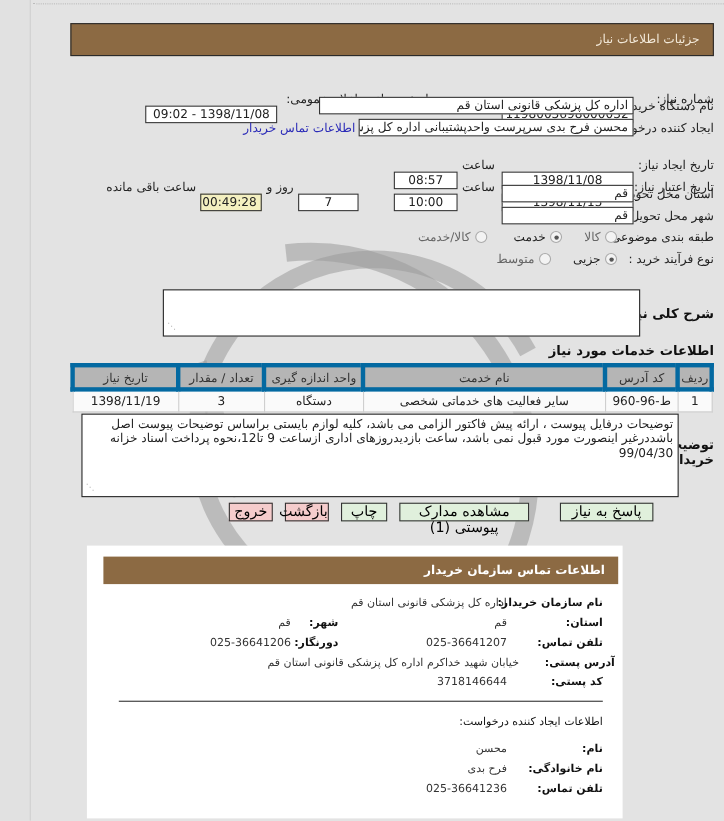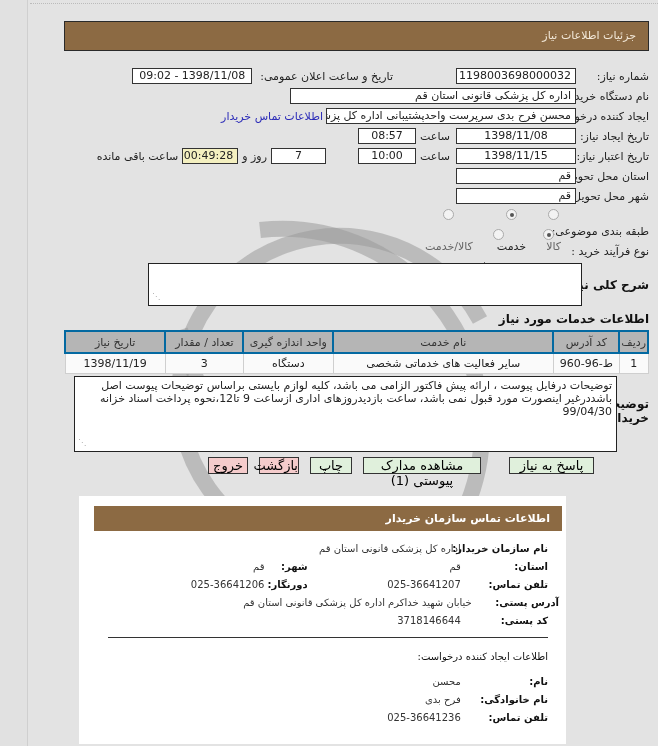--- a/index.html
+++ b/index.html
@@ -18,36 +18,36 @@
     position: absolute; right: 9px; top: 21px; width: 585px; height: 30px;
     background: #8c6a43; border: 1px solid #2a2a2a; color: #f2e8d8;
     font-size: 11px; line-height: 28px; padding-right: 12px;
   }
   .row { position: absolute; display: flex; align-items: center; }
   .lbl { font-size: 11px; color: #222; white-space: nowrap; }
   .box {
     background: #fff; border: 1px solid #333; height: 16px; line-height: 14px;
     font-size: 11px; padding: 0 4px; white-space: nowrap; overflow: hidden;
   }
-  .box.center { text-align: center; }
+  .box.center { text-align: center; margin-top: 28px; }
   .box.yellow { background: #f4f0c0; }
   .link { color: #2b2bb8; font-size: 11px; }
   .radio { display: inline-block; width: 11px; height: 11px; border-radius: 50%; border: 1px solid #aaa; background: #f3f3f3; vertical-align: middle; position: relative; }
   .radio.on::after { content: ""; position: absolute; left: 3px; top: 3px; width: 4px; height: 4px; border-radius: 50%; background: #555; }
   .check { display: inline-block; width: 12px; height: 12px; border: 1px solid #999; background: #fff; vertical-align: middle; }
-  .opt { display: inline-flex; align-items: center; gap: 20px; margin-left: 24px; flex-direction: column; }
+  .opt { display: inline-flex; align-items: center; gap: 4px; margin-left: 24px; }
   .opt.dim span.t { color: #666; }
   .section-title { position: absolute; font-weight: bold; font-size: 12px; color: #111; }
   .textarea {
     position: absolute; background: #fff; border: 1px solid #222; font-size: 11px;
     padding: 2px 4px; line-height: 13px; overflow: hidden;
   }
   .grip { position: absolute; left: 3px; bottom: 2px; color: #aaa; font-size: 8px; }
   table.svc { position: absolute; border-collapse: collapse; direction: rtl; font-size: 11px; }
-  table.svc th { background: #b5b5b5; color: #333; font-weight: normal; height: 22px; border: 2px solid #0369a1; }
+  table.svc th { background: #b5b5b5; color: #333; font-weight: normal; height: 22px; border: 4px solid #0369a1; }
   table.svc td { background: #fafafa; height: 20px; border: 1px solid #cfcfcf; text-align: center; }
   .btn {
     position: absolute; height: 17px; border: 1px solid #333; font-size: 13px;
     text-align: center; line-height: 15px; font-family: "DejaVu Sans", sans-serif; padding: 0;
   }
   .btn.green { background: #e0f0dc; }
   .btn.pink { background: #f5cccc; }
   .contact-card { position: absolute; left: 79px; top: 496px; width: 487px; height: 248px; background: #fff; }
   .contact-head {
     position: absolute; right: 4px; top: 10px; width: 468px; height: 25px; background: #8c6a43;

